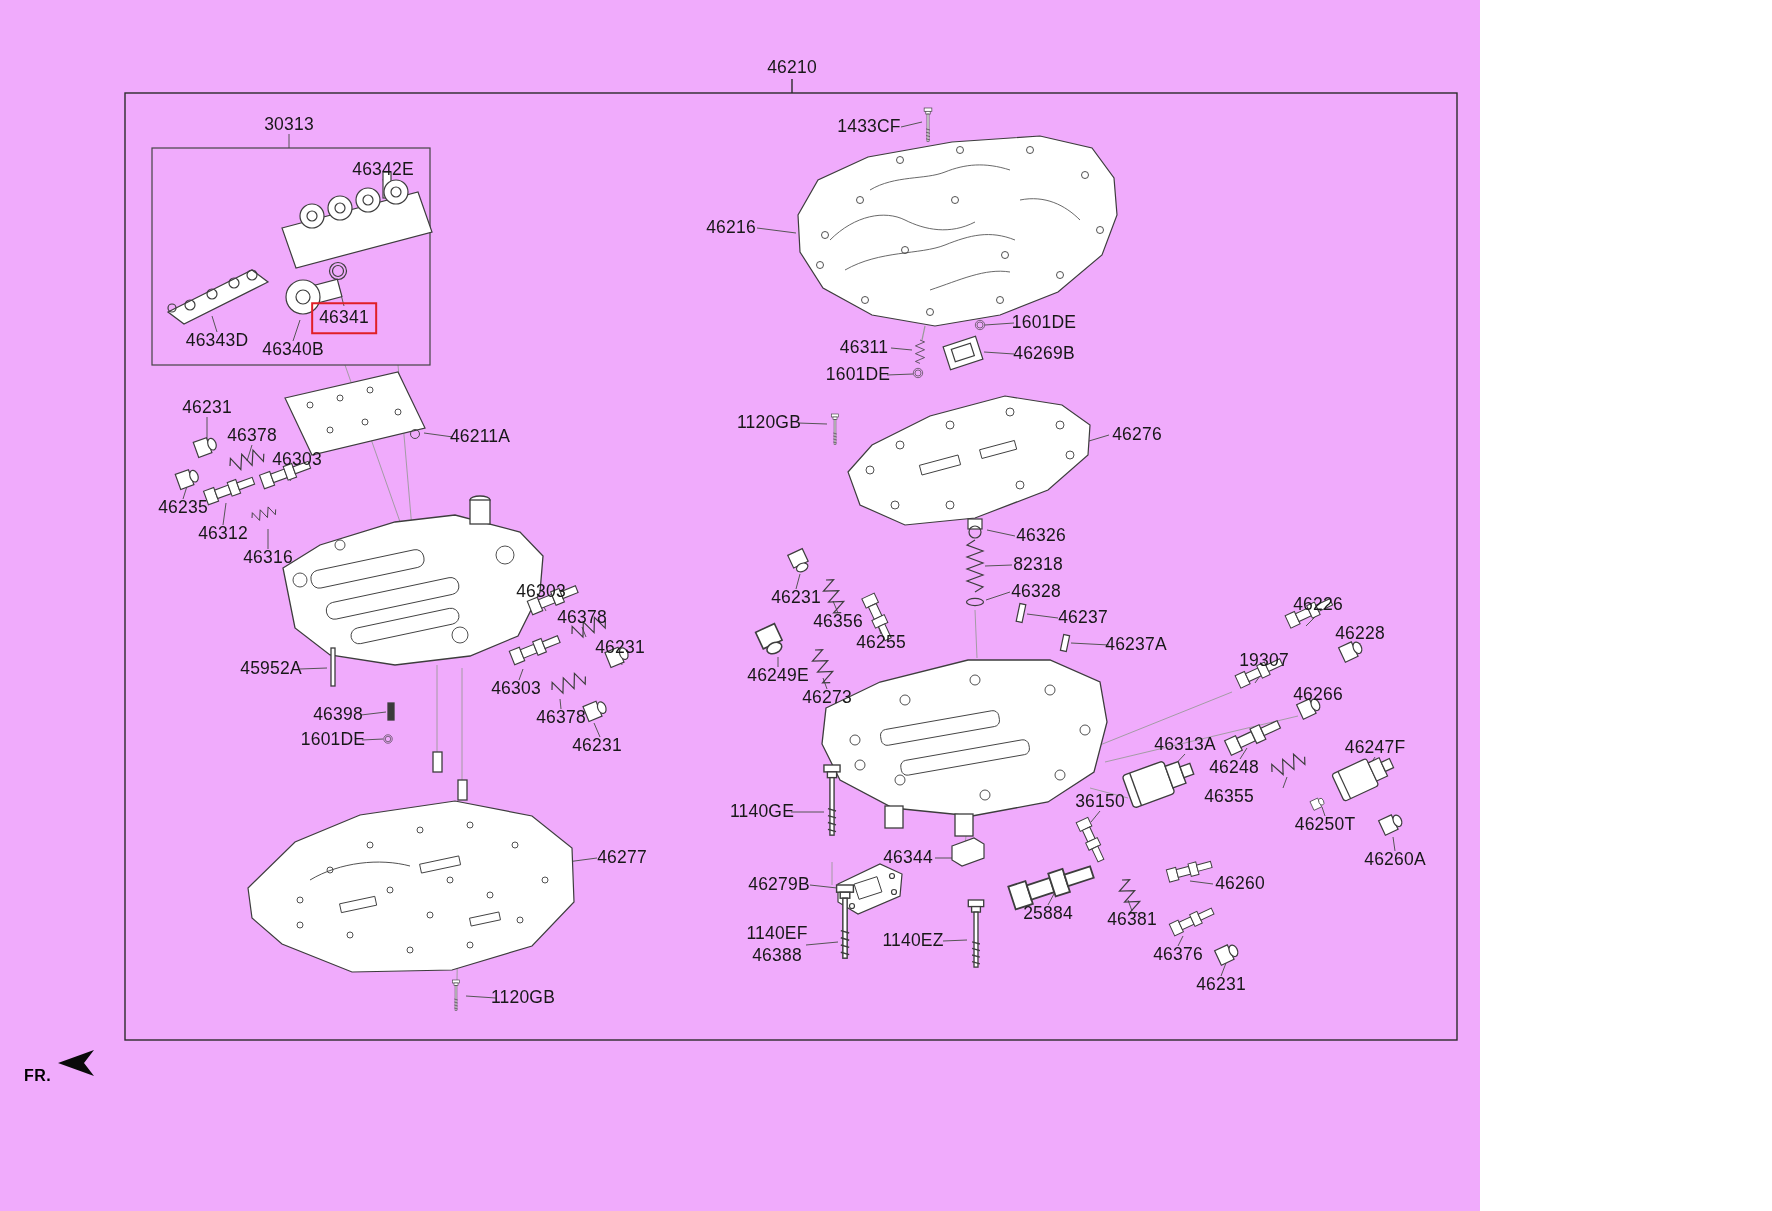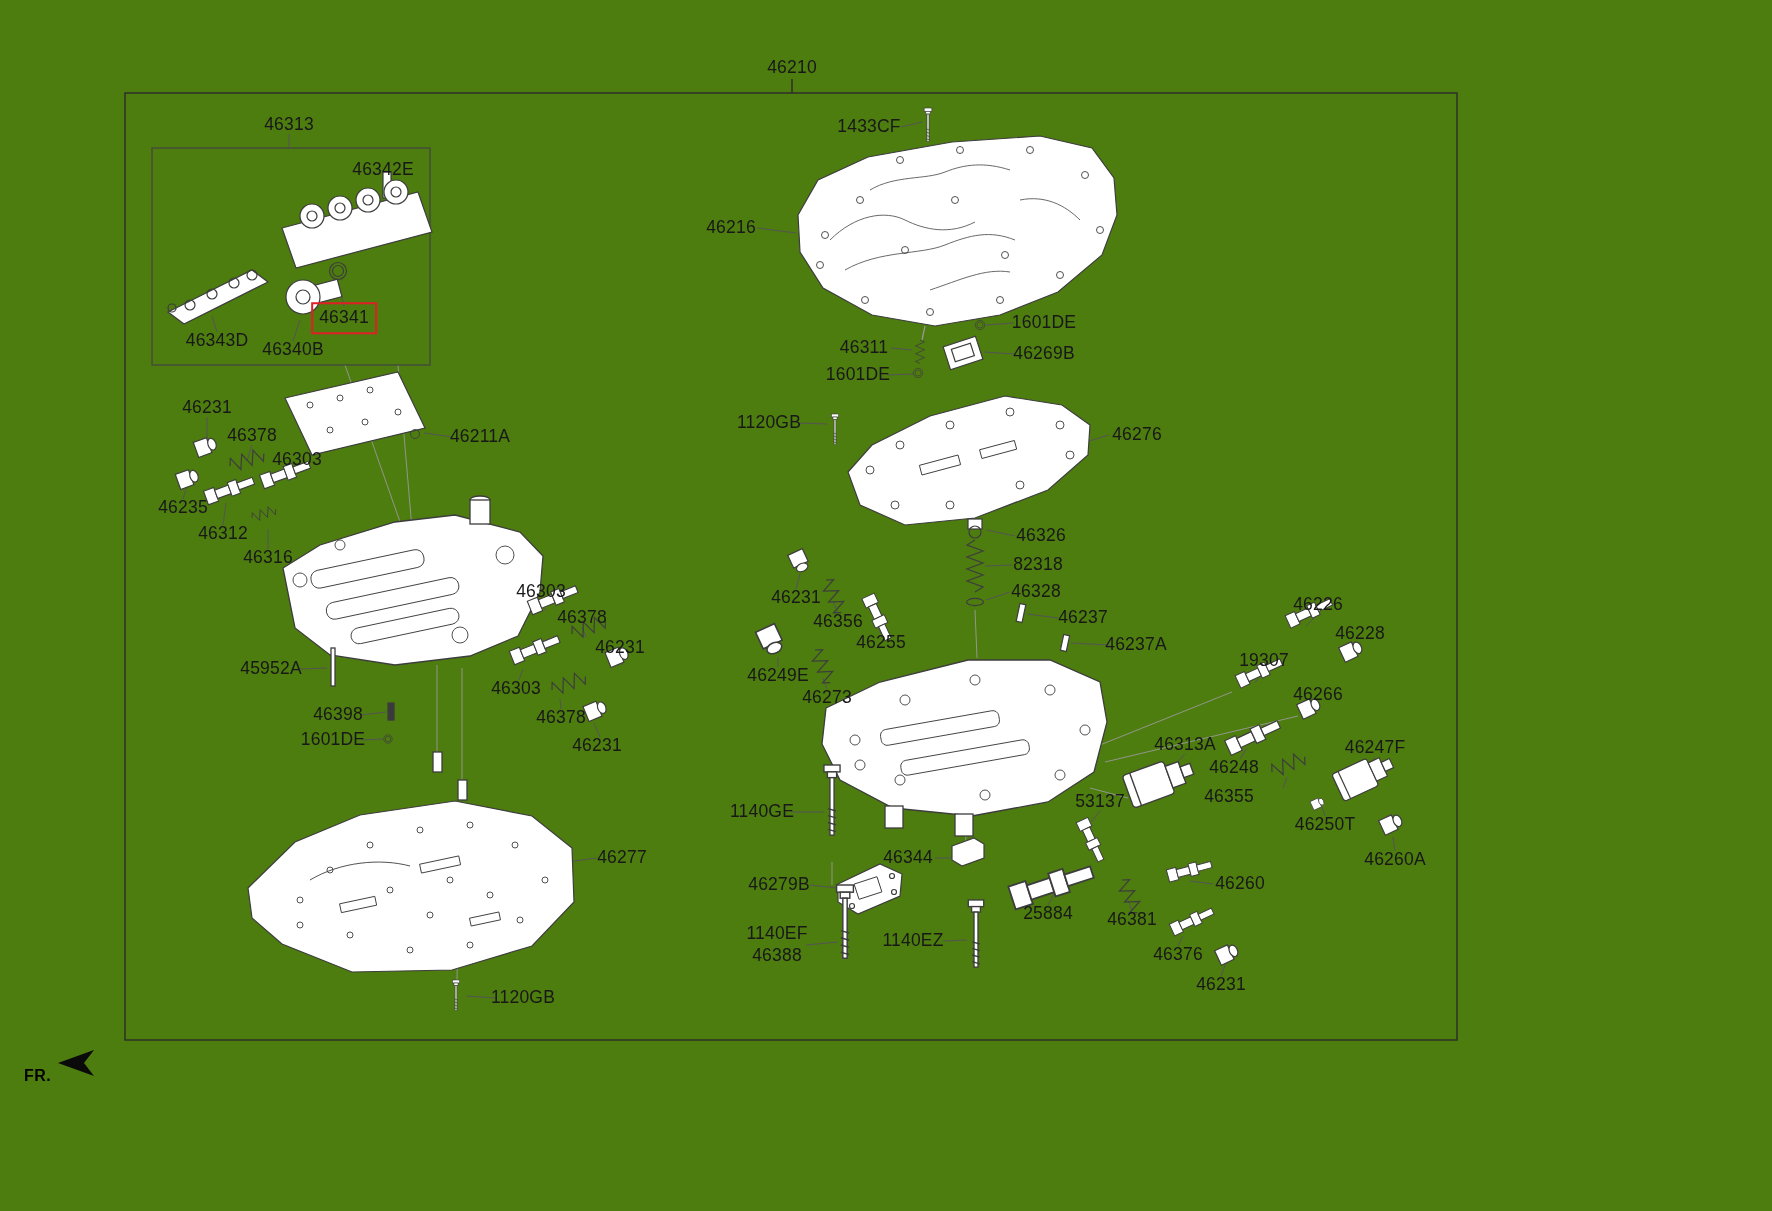--- a/index.html
+++ b/index.html
@@ -1,17 +1,17 @@
 <!DOCTYPE html>
 <html style="--hl: #e01f26;"><head>
 <meta charset="utf-8">
 <style>
   *{box-sizing:border-box}
   html,body{margin:0;padding:0;background:#ffffff}
-  .stage{position:relative;width:1772px;height:1211px;background:#4d7c0f;
+  .stage{position:relative;width:1480px;height:1211px;background:#f0abfc;
          font-family:"Liberation Sans","DejaVu Sans",sans-serif;overflow:hidden}
   svg.art{position:absolute;left:0;top:0;width:1772px;height:1211px}
   .lbl{position:absolute;transform:translate(-50%,-50%);font-size:17.5px;line-height:1;
        color:#181818;white-space:nowrap;letter-spacing:.2px}
   .lbl.hl{border:2px solid var(--hl,#e01f26);padding:5px 6px}
   .lbl.fr{transform:none;font-weight:700;font-size:16px;letter-spacing:.5px;color:#000}
 </style>
 </head>
 <body>
 
@@ -365,21 +365,21 @@
       <rect x="470" y="915" width="30" height="8" transform="rotate(-12 485 919)"></rect>
       <path d="M310,880 C340,862 380,858 410,866"></path>
     </g>
     <use href="#sym-bolt-v" transform="translate(456,980) scale(0.5)"></use>
   </g>
 
   <polygon points="94,1050 58,1063 94,1076 84,1063" fill="#0a0a0a"></polygon>
 </svg>
 
 <div class="lbl" style="left:792px;top:68px">46210</div>
-<div class="lbl" style="left:289px;top:125px">46313</div>
+<div class="lbl" style="left:289px;top:125px">30313</div>
 <div class="lbl" style="left:383px;top:170px">46342E</div>
 <div class="lbl" style="left:217px;top:341px">46343D</div>
 <div class="lbl" style="left:293px;top:350px">46340B</div>
 <div class="lbl hl" style="left:344px;top:318px">46341</div>
 <div class="lbl" style="left:869px;top:127px">1433CF</div>
 <div class="lbl" style="left:731px;top:228px">46216</div>
 <div class="lbl" style="left:1044px;top:323px">1601DE</div>
 <div class="lbl" style="left:864px;top:348px">46311</div>
 <div class="lbl" style="left:1044px;top:354px">46269B</div>
 <div class="lbl" style="left:858px;top:375px">1601DE</div>
@@ -414,21 +414,21 @@
 <div class="lbl" style="left:561px;top:718px">46378</div>
 <div class="lbl" style="left:597px;top:746px">46231</div>
 <div class="lbl" style="left:338px;top:715px">46398</div>
 <div class="lbl" style="left:333px;top:740px">1601DE</div>
 <div class="lbl" style="left:622px;top:858px">46277</div>
 <div class="lbl" style="left:523px;top:998px">1120GB</div>
 <div class="lbl" style="left:1185px;top:745px">46313A</div>
 <div class="lbl" style="left:1234px;top:768px">46248</div>
 <div class="lbl" style="left:1375px;top:748px">46247F</div>
 <div class="lbl" style="left:1229px;top:797px">46355</div>
-<div class="lbl" style="left:1100px;top:802px">53137</div>
+<div class="lbl" style="left:1100px;top:802px">36150</div>
 <div class="lbl" style="left:1325px;top:825px">46250T</div>
 <div class="lbl" style="left:1240px;top:884px">46260</div>
 <div class="lbl" style="left:1395px;top:860px">46260A</div>
 <div class="lbl" style="left:762px;top:812px">1140GE</div>
 <div class="lbl" style="left:908px;top:858px">46344</div>
 <div class="lbl" style="left:779px;top:885px">46279B</div>
 <div class="lbl" style="left:1048px;top:914px">25884</div>
 <div class="lbl" style="left:1132px;top:920px">46381</div>
 <div class="lbl" style="left:777px;top:934px">1140EF</div>
 <div class="lbl" style="left:777px;top:956px">46388</div>

